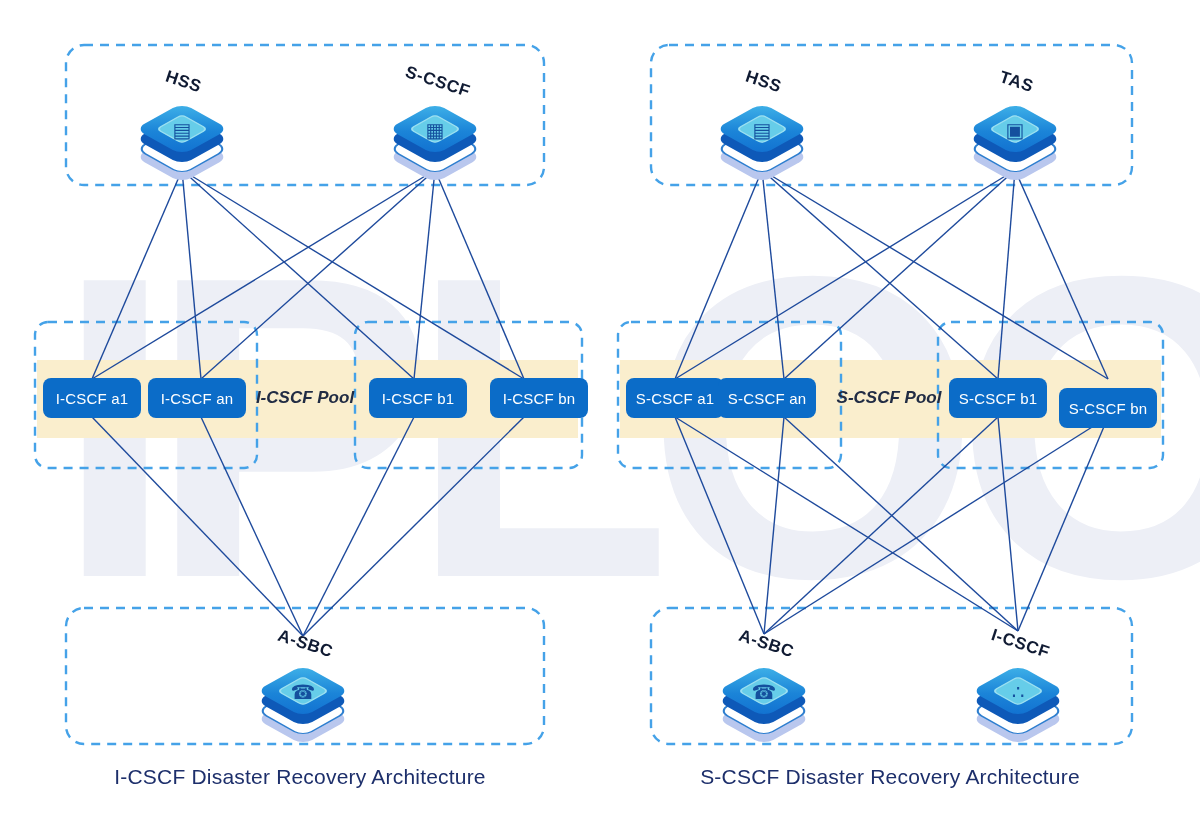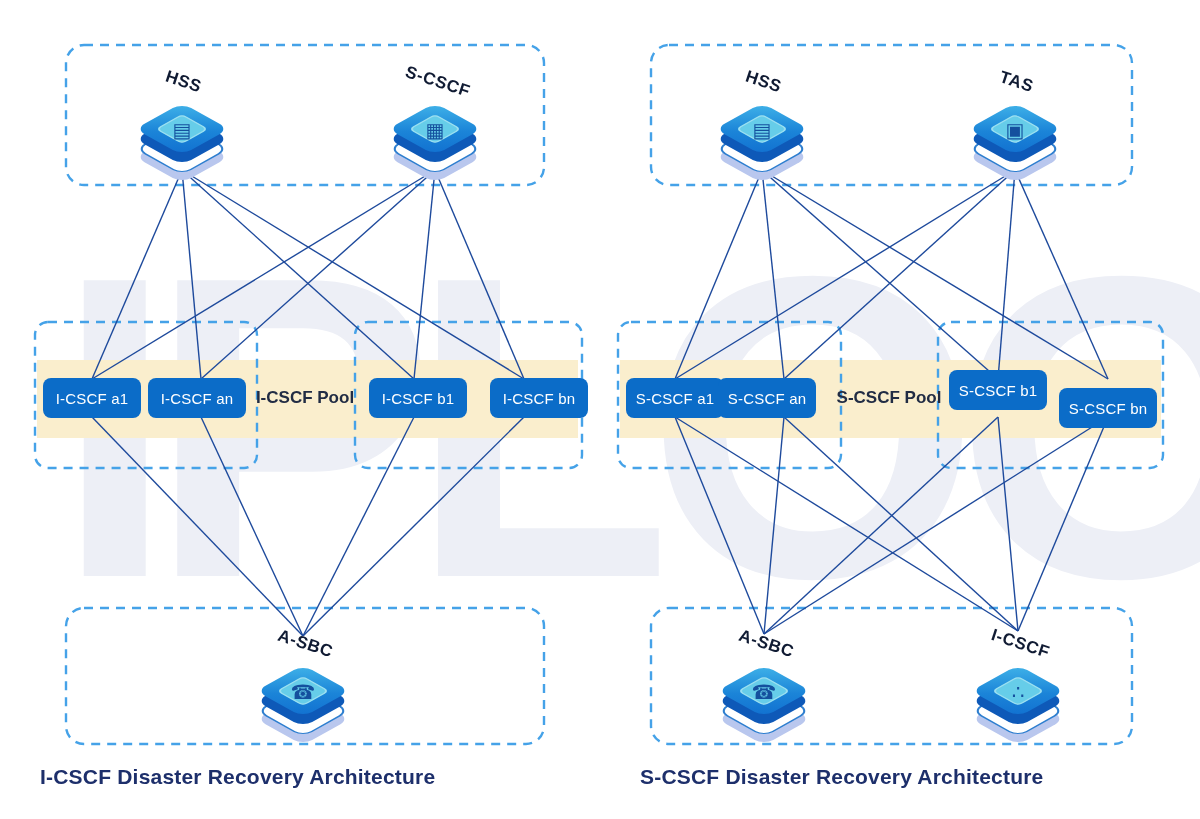--- a/index.html
+++ b/index.html
@@ -23,25 +23,25 @@
   .band{fill:var(--band);stroke:none;}
   .conn line{stroke:var(--line);stroke-width:1.4;}
   
   .poolbox{
     position:absolute;width:98px;height:40px;background:var(--poolbox);border-radius:8px;
     color:#ffffff;font-size:15px;font-weight:500;letter-spacing:.2px;
     display:flex;align-items:center;justify-content:center;z-index:3;
   }
   .poollabel{
     position:absolute;top:388px;width:130px;text-align:center;font-size:17px;font-weight:600;
-    color:var(--pool-label);z-index:3;
+    color:var(--pool-label);z-index:3;font-style:italic;
   }
   
   .dtitle{
-    position:absolute;top:765px;font-size:21px;font-weight:700;
+    position:absolute;top:765px;text-align:center;font-size:21px;font-weight:400;
     color:var(--title);z-index:3;letter-spacing:.2px;
   }
   
   .node{position:absolute;width:96px;height:84px;z-index:4;}
   .nlabel{
     position:absolute;left:50%;top:-24px;transform:translateX(-46%) rotate(18deg);
     font-size:17px;font-weight:700;letter-spacing:.6px;color:var(--nlabel);white-space:nowrap;z-index:7;
   }
   .iso{position:absolute;left:0;top:6px;width:96px;height:84px;display:block;}
   .iso .d{position:absolute;left:15px;width:66px;height:66px;display:block;
@@ -173,21 +173,21 @@
       <i class="d depth"></i>
       <i class="d face"></i>
       <i class="d inner"></i>
     <span class="glyph">▣</span>
   </span>
 </div>
 
 <div class="poolbox" style="left:626px;top:378px">S-CSCF a1</div>
 <div class="poolbox" style="left:718px;top:378px">S-CSCF an</div>
 <div class="poollabel" style="left:824px">S-CSCF Pool</div>
-<div class="poolbox" style="left:949px;top:370px">S-CSCF b1</div>
+<div class="poolbox" style="left:949px;top:378px">S-CSCF b1</div>
 <div class="poolbox" style="left:1059px;top:388px">S-CSCF bn</div>
 
 <div class="node" style="left:716px;top:658px">
   <span class="nlabel">A-SBC</span>
   <span class="iso">
     <i class="d shadow"></i>
       <i class="d echo"></i>
       <i class="d depth"></i>
       <i class="d face"></i>
       <i class="d inner"></i>

